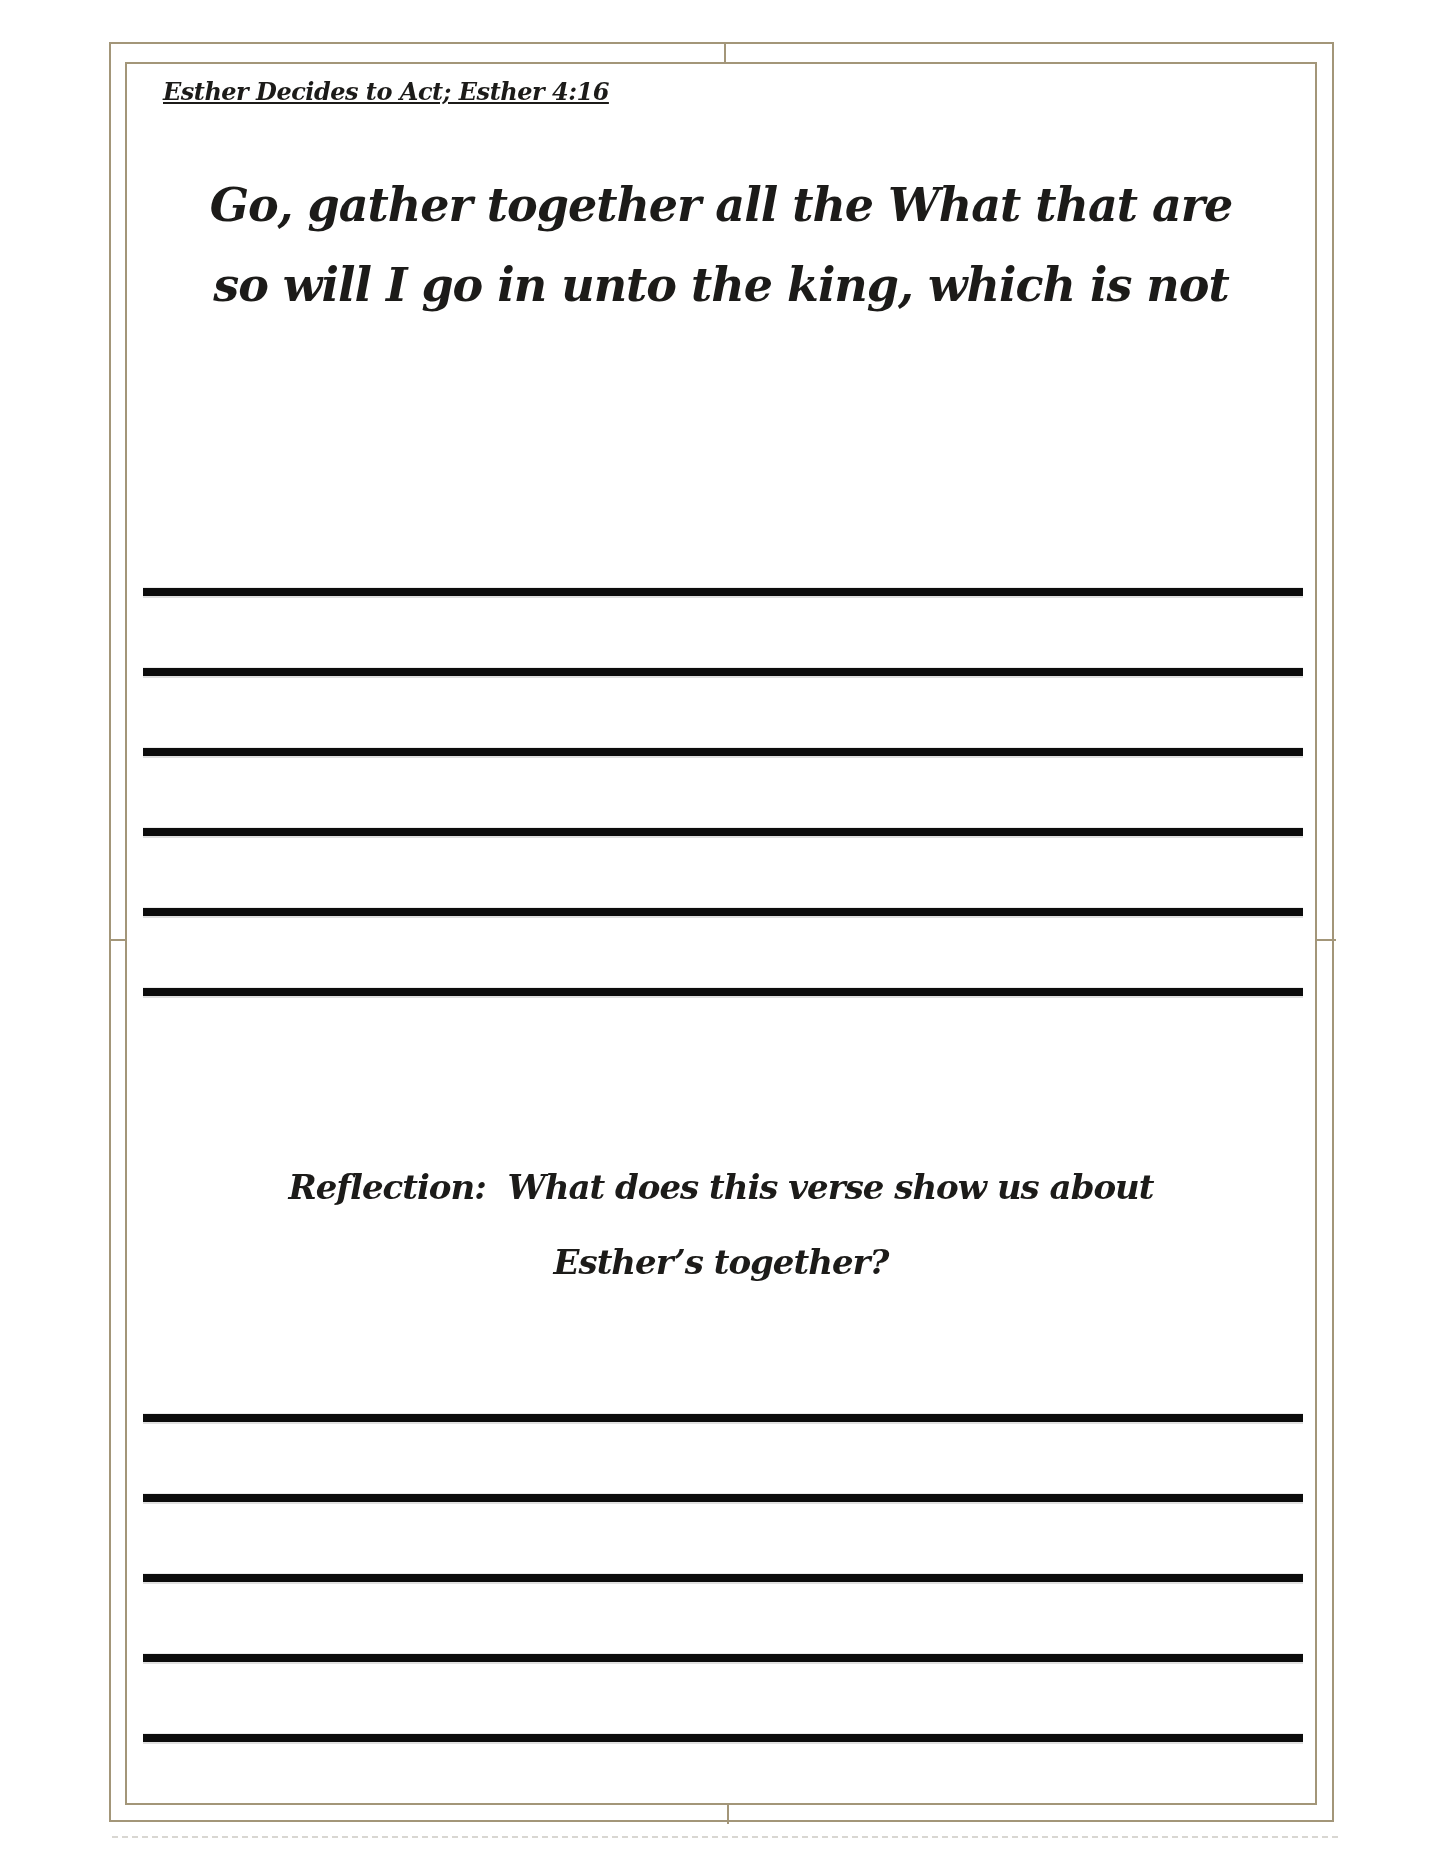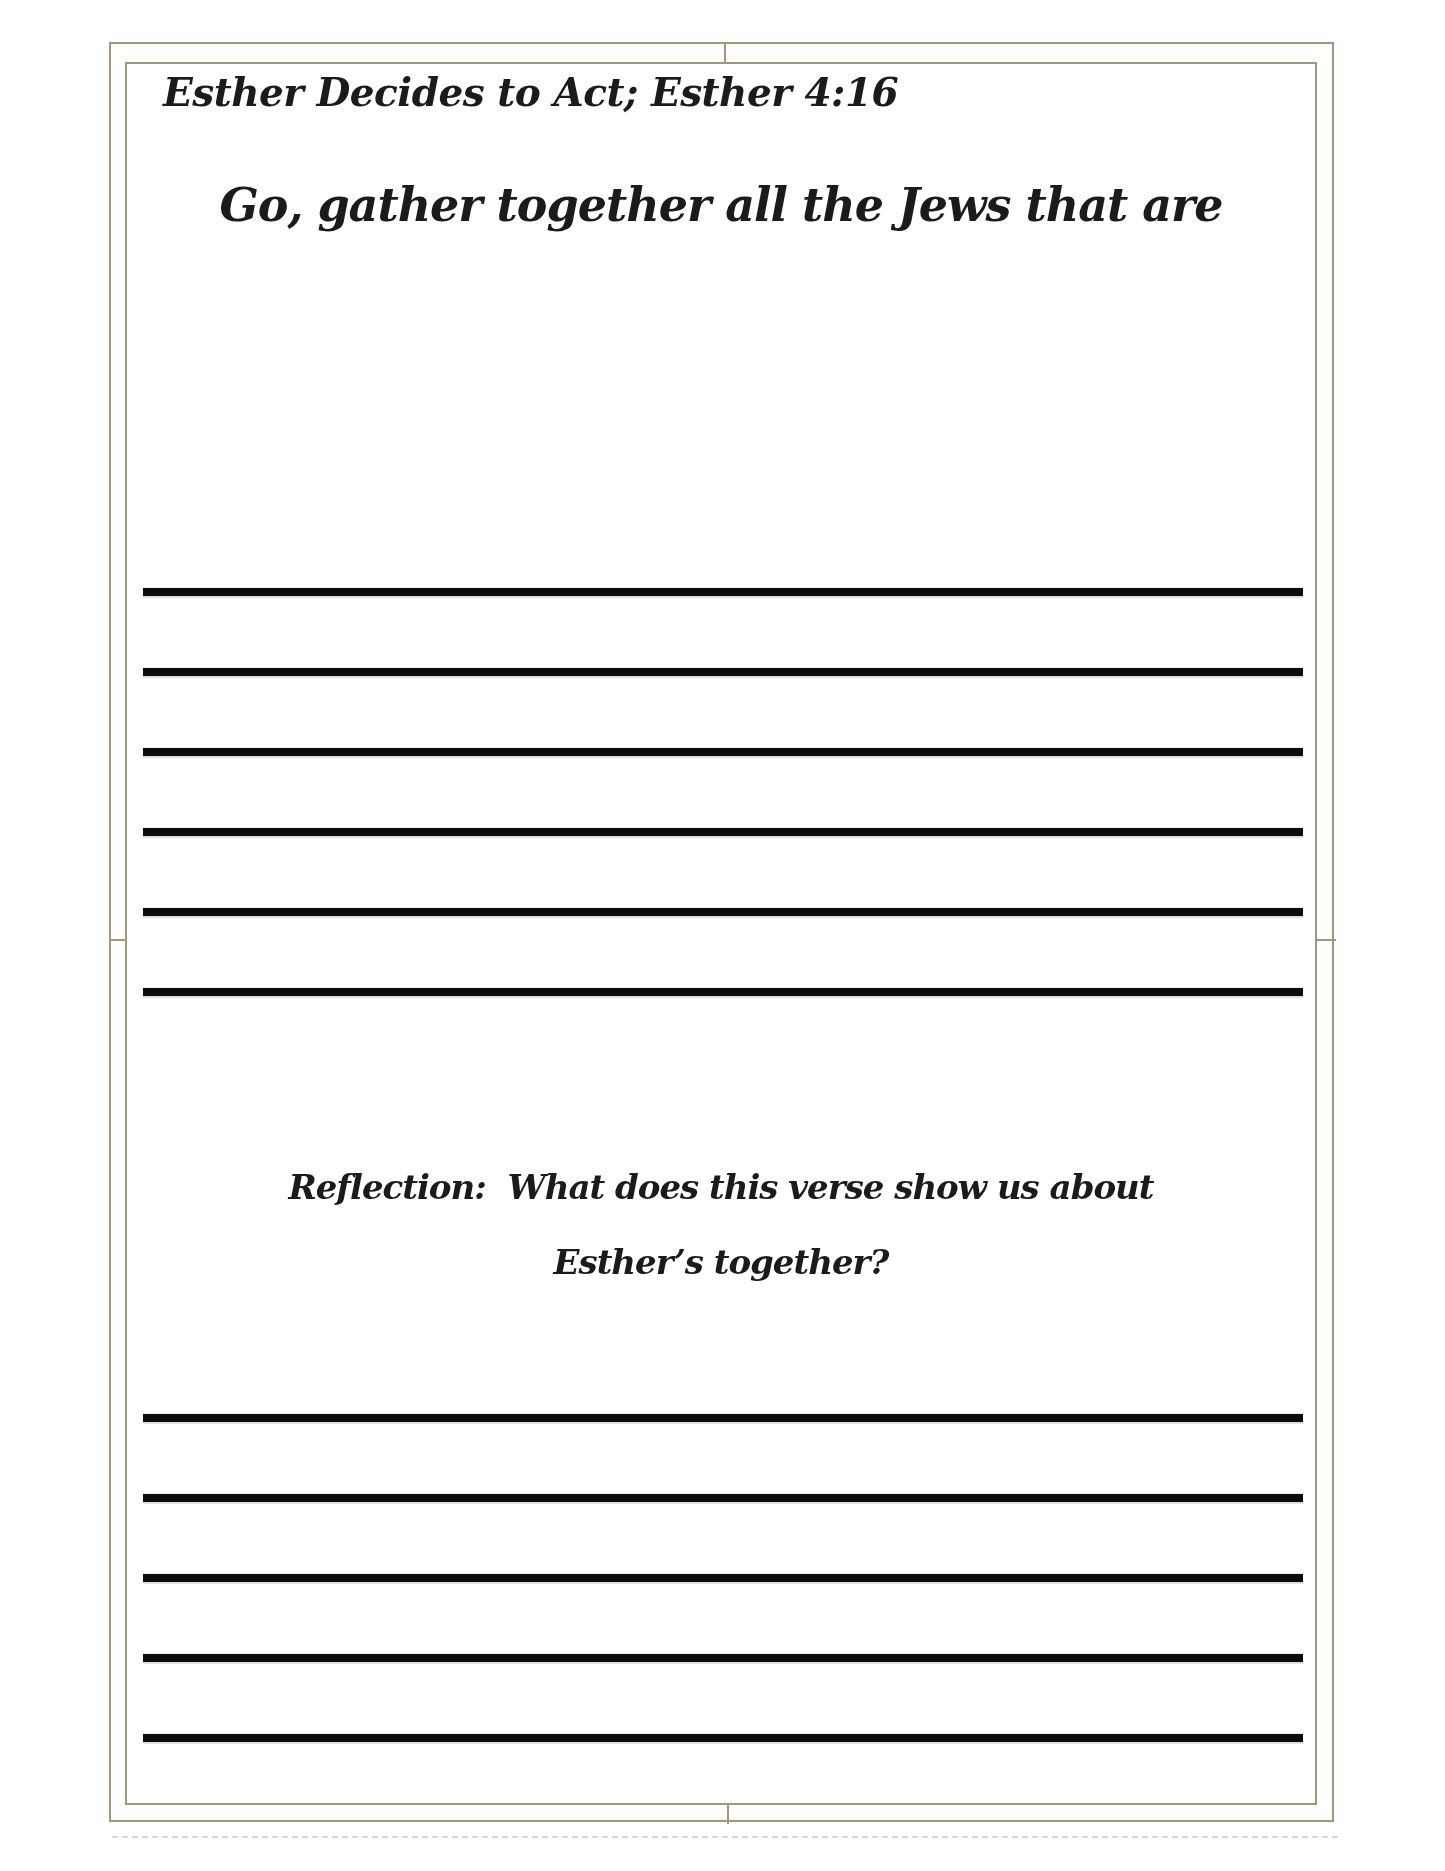--- a/index.html
+++ b/index.html
@@ -23,25 +23,26 @@
     box-sizing: border-box;
   }
   .seam { position: absolute; background: var(--frame, #a39679); }
   .seam-top    { left: 724px; top: 42px;   width: 2px;  height: 22px; }
   .seam-bottom { left: 727px; top: 1805px; width: 2px;  height: 19px; }
   .seam-left   { left: 109px; top: 939px;  width: 18px; height: 2px; }
   .seam-right  { left: 1317px; top: 939px; width: 19px; height: 2px; }
 
   .page-title {
     position: absolute; left: 163px; top: 70px;
-    font-size: 39px; line-height: 44px;
+    font-size: 24px; line-height: 44px;
     font-weight: bold; font-style: italic;
     letter-spacing: -0.5px;
     color: var(--ink, #1c1b19);
     white-space: nowrap;
+    text-decoration: underline;
   }
   .script-block {
     position: absolute; left: 125px; width: 1192px;
     text-align: center;
   }
   .script-line {
     font-weight: bold; font-style: italic;
     white-space: nowrap;
     letter-spacing: -1px;
     color: var(--ink, #1c1b19);
@@ -73,21 +74,22 @@
 <div class="frame-outer"></div>
 <div class="frame-inner"></div>
 <div class="seam seam-top"></div>
 <div class="seam seam-bottom"></div>
 <div class="seam seam-left"></div>
 <div class="seam seam-right"></div>
 
 <div class="page-title">Esther Decides to Act; Esther 4:16</div>
 
 <div class="script-block verse-block">
-  <div class="script-line">Go, gather together all the Jews that are</div>
+  <div class="script-line">Go, gather together all the What that are</div>
+  <div class="script-line">so will I go in unto the king, which is not</div>
 </div>
 
 <div class="lines-area lines-top">
     <div class="writing-line"></div>
     <div class="writing-line"></div>
     <div class="writing-line"></div>
     <div class="writing-line"></div>
     <div class="writing-line"></div>
     <div class="writing-line"></div>
   </div>

